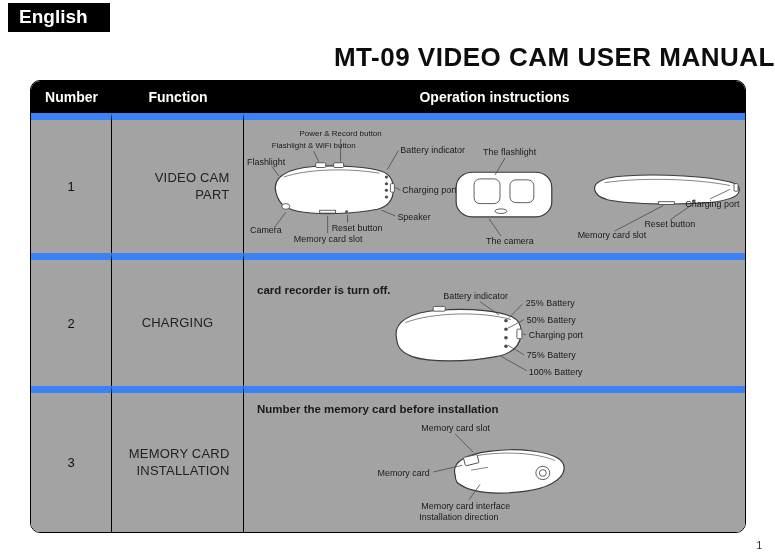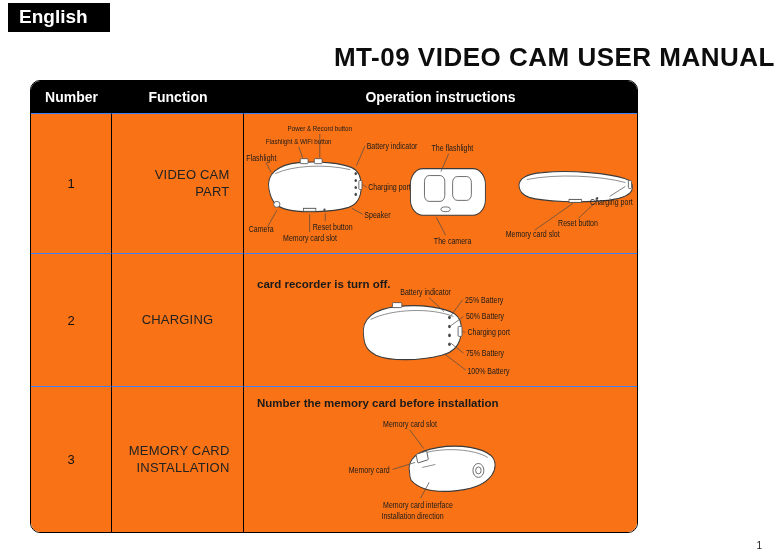--- a/index.html
+++ b/index.html
@@ -10,31 +10,31 @@
   }
   .lang-badge {
     position:absolute; left:8px; top:3px; background:#000; color:#fff;
     font-weight:700; font-size:19px; padding:4px 22px 6px 11px; line-height:1;
   }
   .title {
     position:absolute; top:42px; left:0; width:100%; text-align:right;
     font-size:26px; font-weight:700; color:#0d0d0d; letter-spacing:0.5px;
   }
   .manual-table {
-    position:absolute; left:30px; top:80px; width:608px; height:453px;
+    position:absolute; left:30px; top:80px; width:716px; height:453px;
     display:grid; grid-template-columns:81px 132px 1fr;
     grid-template-rows:32px 140px 133px 1fr;
     border:1px solid #000; border-radius:10px; overflow:hidden; background:#fff;
   }
   .th {
     background:#000; color:#fff; font-weight:700; font-size:14px;
     display:flex; align-items:center; justify-content:center;
   }
   .td {
-    border-top:1px solid #3b82f6; background:#f97316;
+    border-top:7px solid #3b82f6; background:#a3a3a3;
     display:flex; align-items:center; justify-content:center;
   }
   .rt { border-right:1px solid #000; }
   .num-cell { font-size:13px; }
   .fn-cell { font-size:13px; text-align:right; color:#222; letter-spacing:0.2px; }
   .fn-cell span { display:inline-block; max-width:104px; line-height:1.25; }
   .op-cell { position:relative; display:block; }
   .op-cell svg { position:absolute; inset:0; width:100%; height:100%; }
   .note { position:absolute; left:13px; font-size:11.5px; font-weight:700; color:#1a1a1a; line-height:1.25; }
   .note.l1 { top:9px; }

